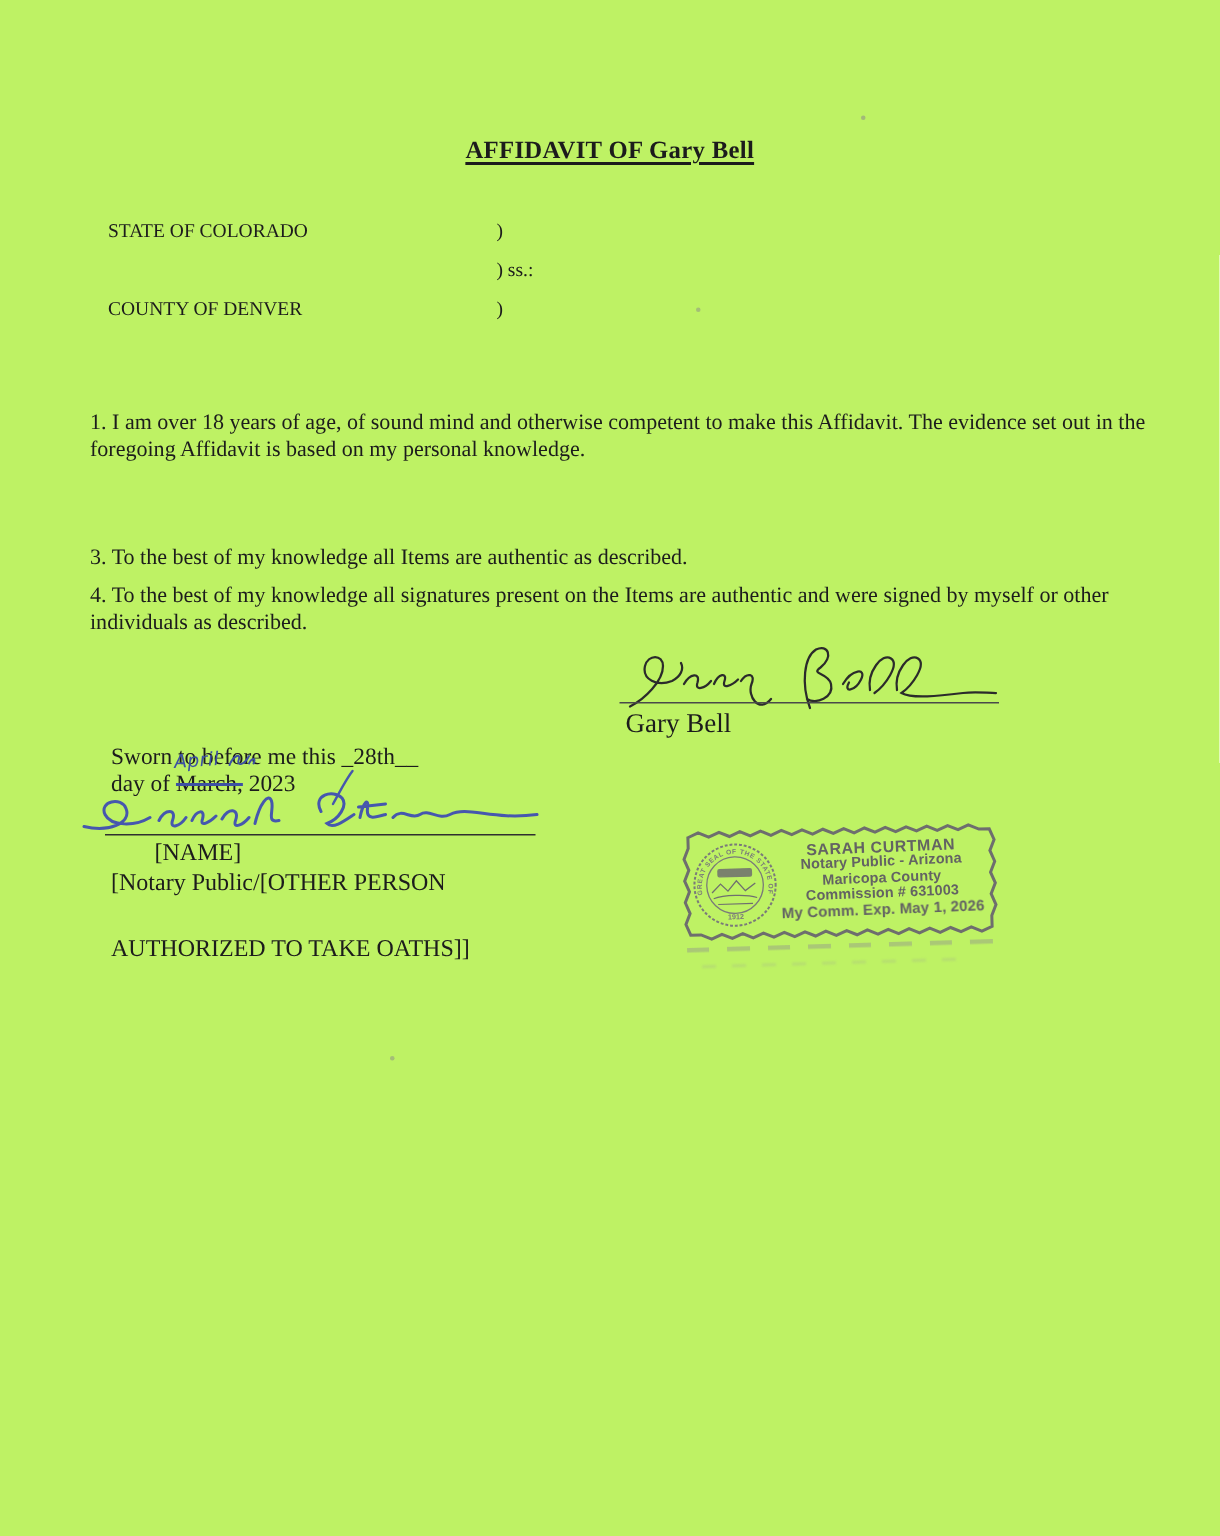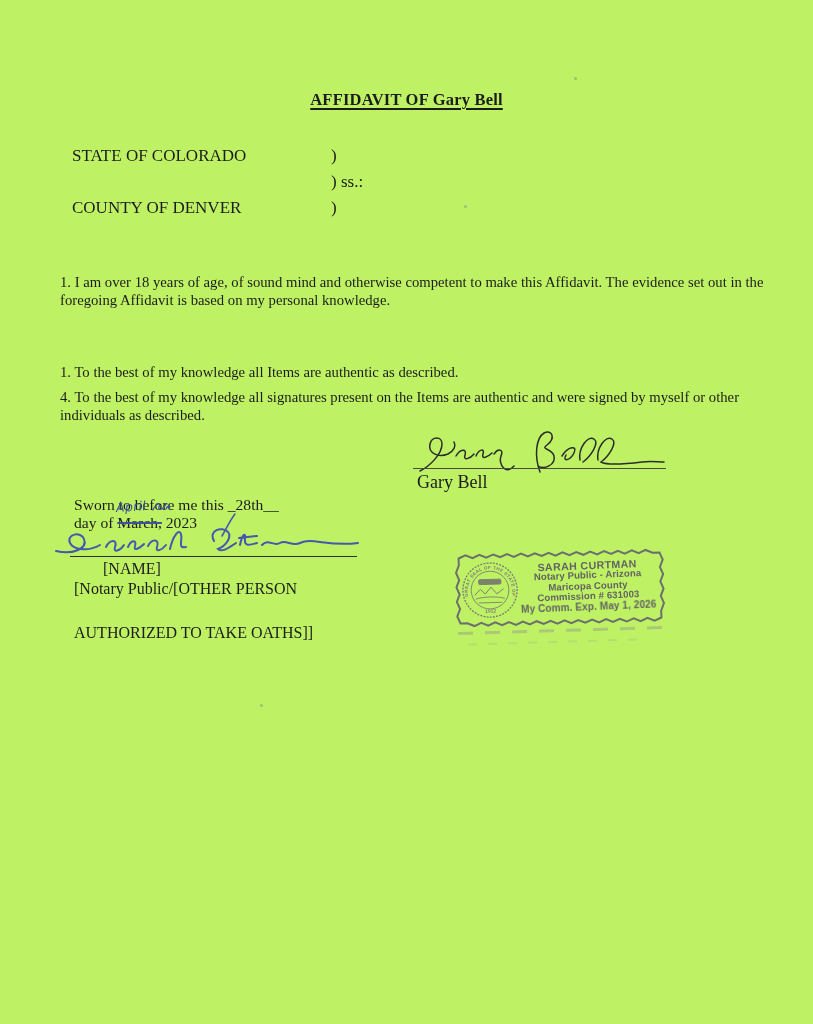--- a/index.html
+++ b/index.html
@@ -8,21 +8,21 @@
     font-family:"Liberation Serif", serif; color:#1c1c1c; overflow:hidden;
   }
   .abs { position:absolute; }
 
   .title {
     top:90px; left:0; width:100%; text-align:center;
     font-size:16.5px; font-weight:bold; letter-spacing:.2px;
   }
   .title span { text-decoration:underline; text-decoration-thickness:1.6px; text-underline-offset:3px; }
 
-  .venue { font-size:17px; }
+  .venue { font-size:13px; }
   .v-state  { left:72px;  top:146px; }
   .v-paren1 { left:331px; top:146px; }
   .v-ss     { left:331px; top:172px; }
   .v-county { left:72px;  top:198px; }
   .v-paren2 { left:331px; top:198px; }
 
   .bodytext { font-size:14.7px; line-height:17.6px; }
   .intro { left:60px; top:247px; width:705px; }
   .p1 { left:60px; top:274px; width:705px; }
   .p2 { left:60px; top:318px; width:705px; }
@@ -92,21 +92,21 @@
     <span>AFFIDAVIT OF Gary Bell</span>
   </div>
 
   <div class="abs venue v-state">STATE OF COLORADO</div>
   <div class="abs venue v-paren1">)</div>
   <div class="abs venue v-ss">) ss.:</div>
   <div class="abs venue v-county">COUNTY OF DENVER</div>
   <div class="abs venue v-paren2">)</div>
 
   <div class="abs bodytext p1">1. I am over 18 years of age, of sound mind and otherwise competent to make this Affidavit. The evidence set out in the foregoing Affidavit is based on my personal knowledge.</div>
-  <div class="abs bodytext p3">1. To the best of my knowledge all Items are authentic as described.</div>
+  <div class="abs bodytext p3">3. To the best of my knowledge all Items are authentic as described.</div>
   <div class="abs bodytext p4">4. To the best of my knowledge all signatures present on the Items are authentic and were signed by myself or other individuals as described.</div>
 
   <svg class="abs sig-gary" width="258" height="56" viewBox="0 0 258 56">
     <g fill="none" stroke="#2b2b2b" stroke-width="1.5" stroke-linecap="round">
       <path d="M8,45 C18,40 30,28 30,18 C30,10 20,10 18,18 C16,27 26,32 36,28 C42,25 44,20 42,16 M44,30 C48,23 55,22 53,29 C51,35 58,33 62,28 M64,30 C67,23 73,22 71,28 C69,34 76,31 80,27 M82,28 C86,22 92,23 89,30 C86,38 94,50 102,40"></path>
       <path d="M128,46 C122,30 124,12 132,7 C140,3 144,12 135,19 C128,24 140,22 142,30 C144,39 132,44 126,40 M150,30 C156,20 166,19 162,27 C158,35 150,36 154,29 M168,34 C166,22 176,9 182,13 C188,17 178,31 171,36 M186,34 C184,22 194,9 200,13 C206,17 196,31 189,36 C196,40 214,38 230,36 C238,35 246,36 252,36"></path>
     </g>
   </svg>
   <div class="abs gary-line"></div>
   <div class="abs gary-name">Gary Bell</div>

